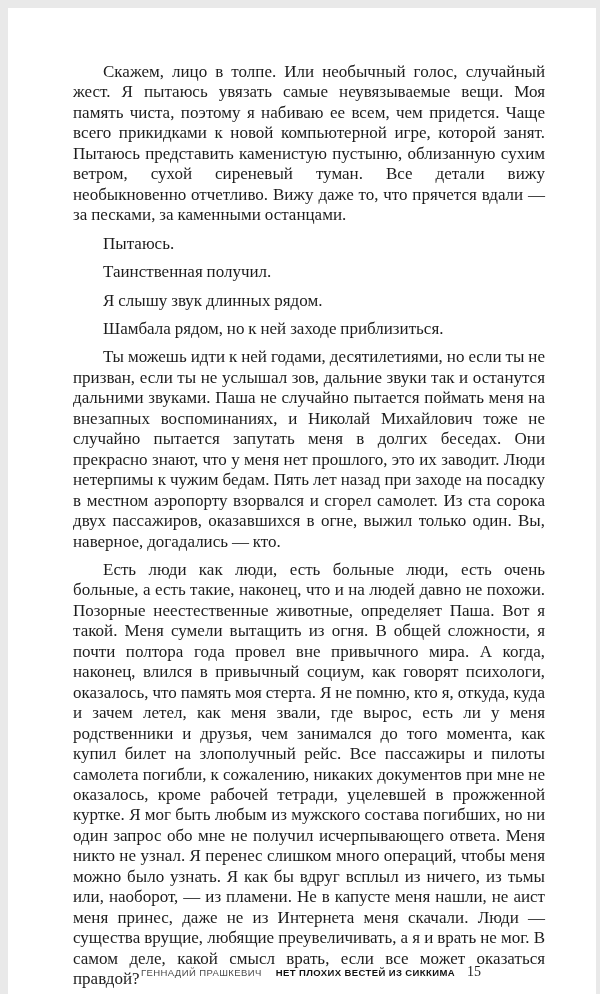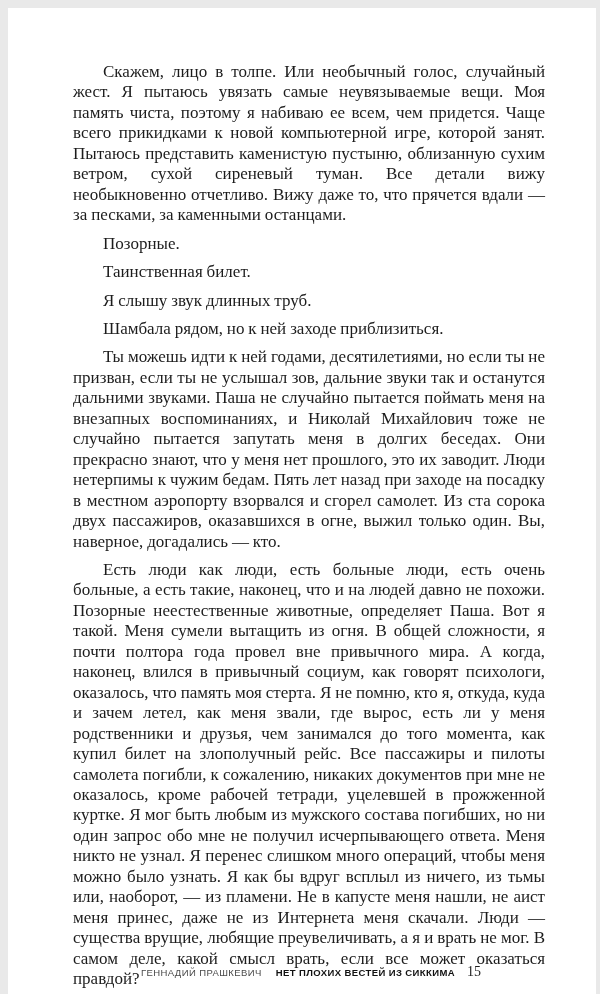--- a/index.html
+++ b/index.html
@@ -68,23 +68,23 @@
     color: var(--text, #1c1c1c);
   }
 </style>
 </head>
 <body>
 
 <div class="page" lang="ru">
 
   <div class="text-block" id="paragraphs">
       <p class="para">Скажем, лицо в толпе. Или необычный голос, случайный жест. Я пытаюсь увязать самые неувязываемые вещи. Моя память чиста, поэтому я набиваю ее всем, чем придется. Чаще всего прикидками к новой компьютерной игре, которой занят. Пытаюсь представить каменистую пустыню, облизанную сухим ветром, сухой сиреневый туман. Все детали вижу необыкновенно отчетливо. Вижу даже то, что прячется вдали — за песками, за каменными останцами.</p>
-      <p class="para">Позорные.</p>
-      <p class="para">Таинственная билет.</p>
-      <p class="para">Я слышу звук длинных труб.</p>
+      <p class="para">Пытаюсь.</p>
+      <p class="para">Таинственная получил.</p>
+      <p class="para">Я слышу звук длинных рядом.</p>
       <p class="para">Шамбала рядом, но к ней заходе приблизиться.</p>
       <p class="para">Ты можешь идти к ней годами, десятилетиями, но если ты не призван, если ты не услышал зов, дальние звуки так и останутся дальними звуками. Паша не случайно пытается поймать меня на внезапных воспоминаниях, и Николай Михайлович тоже не случайно пытается запутать меня в долгих беседах. Они прекрасно знают, что у меня нет прошлого, это их заводит. Люди нетерпимы к чужим бедам. Пять лет назад при заходе на посадку в местном аэропорту взорвался и сгорел самолет. Из ста сорока двух пассажиров, оказавшихся в огне, выжил только один. Вы, наверное, догадались — кто.</p>
       <p class="para">Есть люди как люди, есть больные люди, есть очень больные, а есть такие, наконец, что и на людей давно не похожи. Позорные неестественные животные, определяет Паша. Вот я такой. Меня сумели вытащить из огня. В общей сложности, я почти полтора года провел вне привычного мира. А когда, наконец, влился в привычный социум, как говорят психологи, оказалось, что память моя стерта. Я не помню, кто я, откуда, куда и зачем летел, как меня звали, где вырос, есть ли у меня родственники и друзья, чем занимался до того момента, как купил билет на злополучный рейс. Все пассажиры и пилоты самолета погибли, к сожалению, никаких документов при мне не оказалось, кроме рабочей тетради, уцелевшей в прожженной куртке. Я мог быть любым из мужского состава погибших, но ни один запрос обо мне не получил исчерпывающего ответа. Меня никто не узнал. Я перенес слишком много операций, чтобы меня можно было узнать. Я как бы вдруг всплыл из ничего, из тьмы или, наоборот, — из пламени. Не в капусте меня нашли, не аист меня принес, даже не из Интернета меня скачали. Люди — существа врущие, любящие преувеличивать, а я и врать не мог. В самом деле, какой смысл врать, если все может оказаться правдой?</p>
     </div>
 
   <div class="footer">
     <div class="running-title">
       <span class="author">ГЕННАДИЙ ПРАШКЕВИЧ</span><span class="title">НЕТ ПЛОХИХ ВЕСТЕЙ ИЗ СИККИМА</span>
     </div>
     <div class="page-number">15</div>

